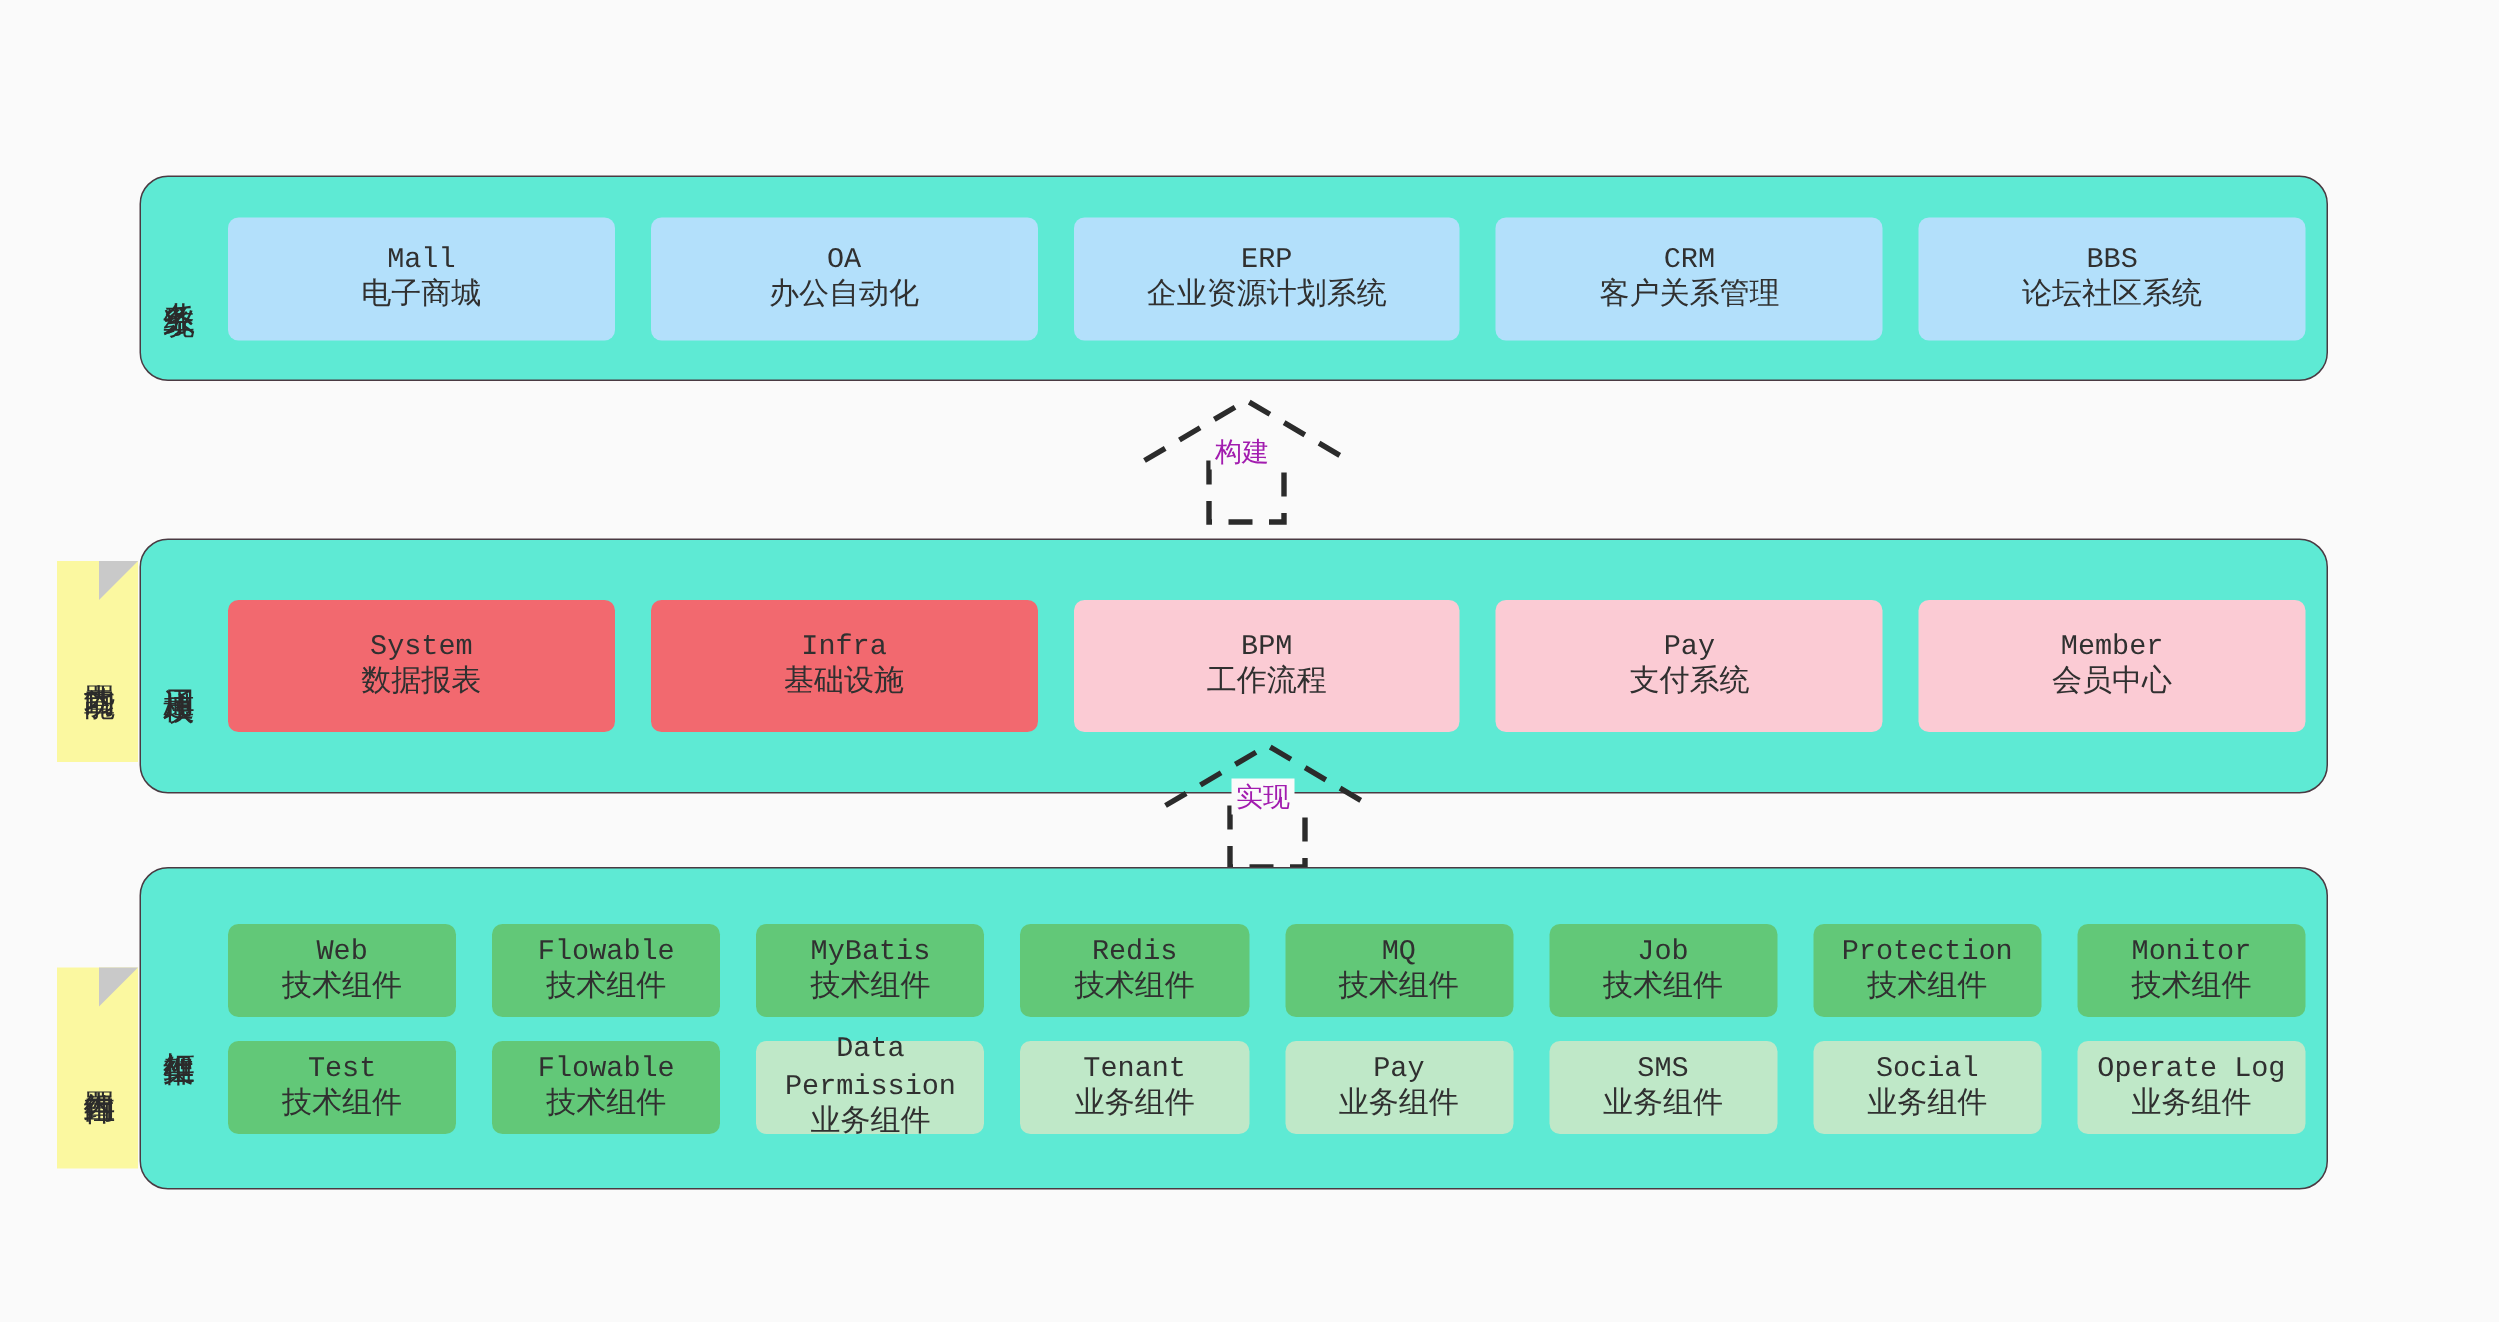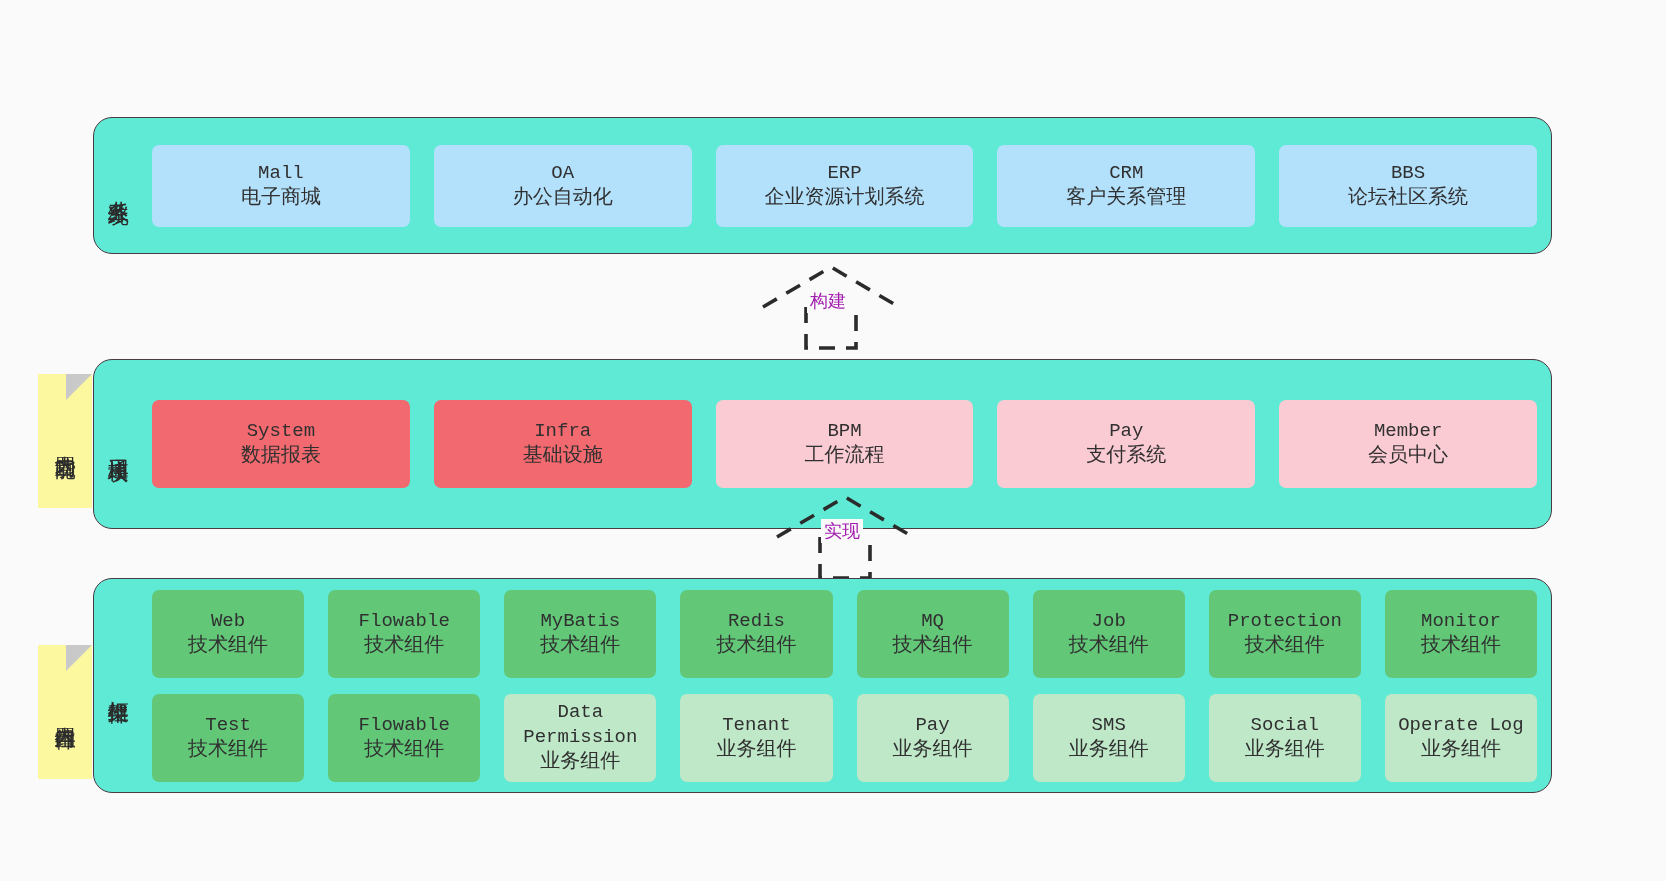--- a/index.html
+++ b/index.html
@@ -68,21 +68,21 @@
 
   .c-blue  { background: #b3e0fb; }
   .c-red   { background: #f2696f; }
   .c-pink  { background: #fbcbd4; align-items: center; }
   .c-green { background: #62c878; }
   .c-lgreen{ background: #bfe8c8; }
 
   
   #sec-business .card { height: 82px; }
   #sec-modules  .card { height: 88px; }
-  #sec-framework .card { height: 88px; }
+  #sec-framework .card { height: 62px; }
 
   
   .sticky {
     position: absolute;
     background: #fbf8a0;
     font-size: 21px;
     color: #2b2b2b;
     writing-mode: vertical-rl;
     text-orientation: upright;
     display: flex;

